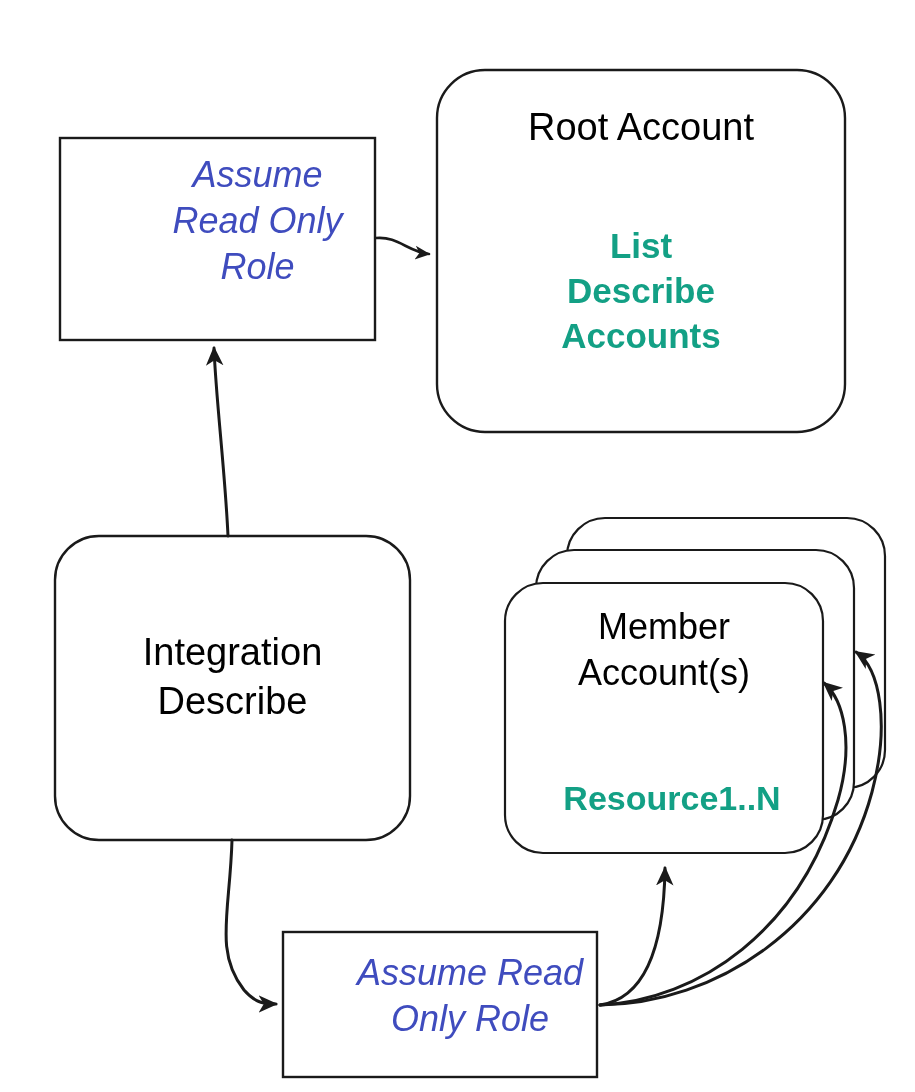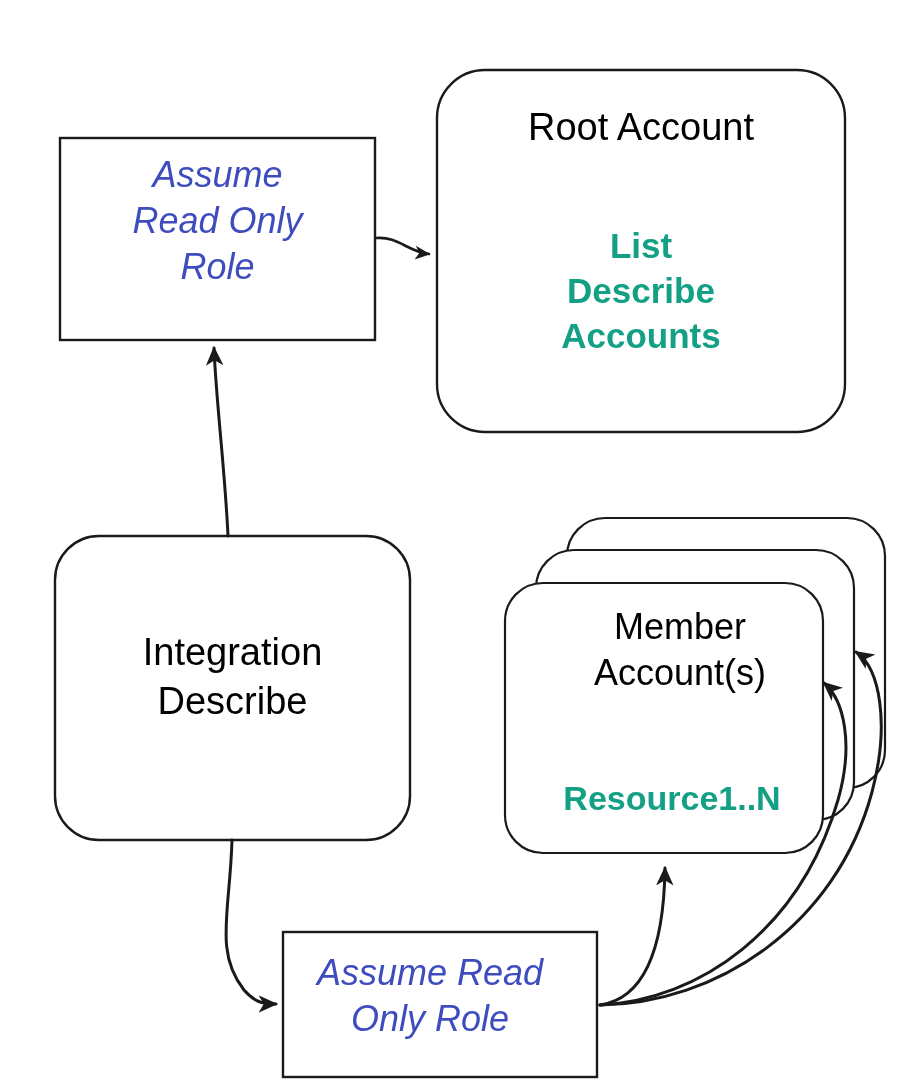--- a/index.html
+++ b/index.html
@@ -68,20 +68,21 @@
     font-weight: 400;
   }
   .label-accent {
     color: #13A085;
     font-weight: 700;
   }
   .label-role {
     color: #3F4CBE;
     font-style: italic;
     font-weight: 400;
+    margin-left: 40px;
   }
 
   
   #label-assume-role-top {
     left: 60px;
     top: 152px;
     width: 315px;
     font-size: 36px;
     line-height: 1.28;
   }
@@ -111,21 +112,20 @@
     line-height: 1.28;
   }
 
   
   #label-member-account-title {
     left: 505px;
     top: 604px;
     width: 318px;
     font-size: 36px;
     line-height: 1.28;
-    margin-left: 16px;
   }
   
   #label-member-account-resource {
     left: 505px;
     top: 778px;
     width: 334px;
     font-size: 34px;
   }
 
   

